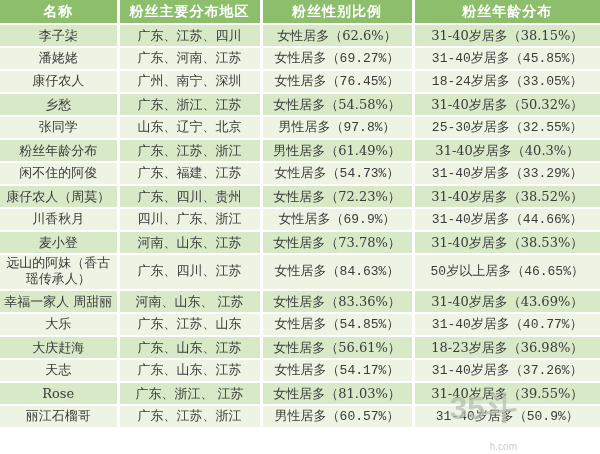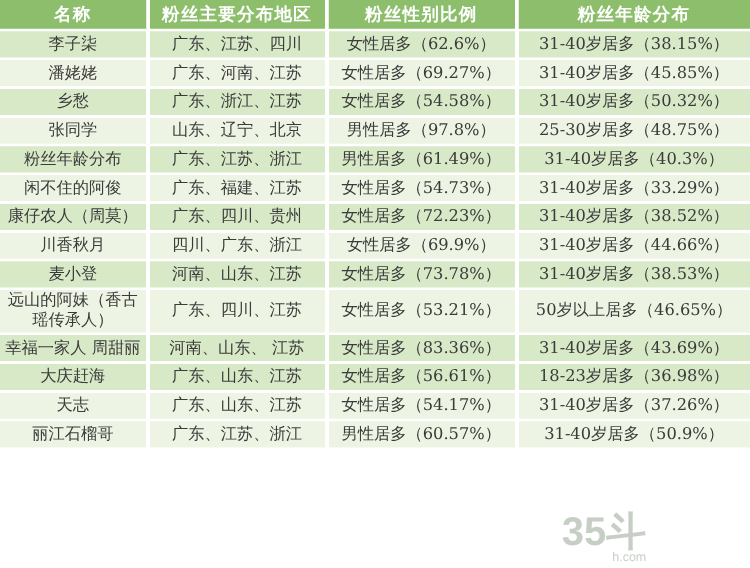--- a/index.html
+++ b/index.html
@@ -51,42 +51,42 @@
     text-align: center;
     vertical-align: middle;
     height: 19px;
     line-height: 16px;
     padding: 1px 2px;
     border-right: 3px solid var(--divider);
     border-bottom: 2px solid var(--divider);
     overflow: hidden;
   }
   tr.odd td  { background: var(--row-odd); margin-left: 32px; }
-  tr.even td { background: var(--row-even); }
+  tr.even td { background: var(--row-even); font-family: Liberation Mono, monospace; }
   .watermark {
     position: absolute;
     right: 2px;
     bottom: 2px;
     text-align: right;
     pointer-events: none;
     color: rgba(180, 190, 178, 0.75);
     line-height: 1;
   }
   .watermark .wm-logo {
     font-size: 32px;
     font-weight: bold;
     font-family: Liberation Sans, sans-serif;
     display: block;
     margin-top: 23px;
   }
   .watermark .wm-suffix {
     font-size: 10px;
     font-family: "Liberation Sans", sans-serif;
     display: block;
-    margin-top: 1px;
+    margin-top: 18px;
   }
 </style>
 </head>
 <body>
 
 <div class="page">
   <table class="fan-table">
     <colgroup>
       <col style="width:118px">
       <col style="width:143px">
@@ -107,31 +107,37 @@
           <td>广东、江苏、四川</td>
           <td>女性居多（62.6%）</td>
           <td>31-40岁居多（38.15%）</td>
         </tr>
         <tr class="even">
           <td>潘姥姥</td>
           <td>广东、河南、江苏</td>
           <td>女性居多（69.27%）</td>
           <td>31-40岁居多（45.85%）</td>
         </tr>
+        <tr class="even">
+          <td>康仔农人</td>
+          <td>广州、南宁、深圳</td>
+          <td>女性居多（76.45%）</td>
+          <td>18-24岁居多（33.05%）</td>
+        </tr>
         <tr class="odd">
           <td>乡愁</td>
           <td>广东、浙江、江苏</td>
           <td>女性居多（54.58%）</td>
           <td>31-40岁居多（50.32%）</td>
         </tr>
         <tr class="even">
           <td>张同学</td>
           <td>山东、辽宁、北京</td>
           <td>男性居多（97.8%）</td>
-          <td>25-30岁居多（48.75%）</td>
+          <td>25-30岁居多（32.55%）</td>
         </tr>
         <tr class="odd">
           <td>粉丝年龄分布</td>
           <td>广东、江苏、浙江</td>
           <td>男性居多（61.49%）</td>
           <td>31-40岁居多（40.3%）</td>
         </tr>
         <tr class="even">
           <td>闲不住的阿俊</td>
           <td>广东、福建、江苏</td>
@@ -152,40 +158,52 @@
         </tr>
         <tr class="odd">
           <td>麦小登</td>
           <td>河南、山东、江苏</td>
           <td>女性居多（73.78%）</td>
           <td>31-40岁居多（38.53%）</td>
         </tr>
         <tr class="even">
           <td>远山的阿妹（香古瑶传承人）</td>
           <td>广东、四川、江苏</td>
-          <td>女性居多（53.21%）</td>
+          <td>女性居多（84.63%）</td>
           <td>50岁以上居多（46.65%）</td>
         </tr>
         <tr class="odd">
           <td>幸福一家人 周甜丽</td>
           <td>河南、山东、 江苏</td>
           <td>女性居多（83.36%）</td>
           <td>31-40岁居多（43.69%）</td>
         </tr>
+        <tr class="even">
+          <td>大乐</td>
+          <td>广东、江苏、山东</td>
+          <td>女性居多（54.85%）</td>
+          <td>31-40岁居多（40.77%）</td>
+        </tr>
         <tr class="odd">
           <td>大庆赶海</td>
           <td>广东、山东、江苏</td>
           <td>女性居多（56.61%）</td>
           <td>18-23岁居多（36.98%）</td>
         </tr>
         <tr class="even">
           <td>天志</td>
           <td>广东、山东、江苏</td>
           <td>女性居多（54.17%）</td>
           <td>31-40岁居多（37.26%）</td>
+        </tr>
+        <tr class="odd">
+          <td>Rose</td>
+          <td>广东、浙江、 江苏</td>
+          <td>女性居多（81.03%）</td>
+          <td>31-40岁居多（39.55%）</td>
         </tr>
         <tr class="even">
           <td>丽江石榴哥</td>
           <td>广东、江苏、浙江</td>
           <td>男性居多（60.57%）</td>
           <td>31-40岁居多（50.9%）</td>
         </tr>
       </tbody>
   </table>
 

